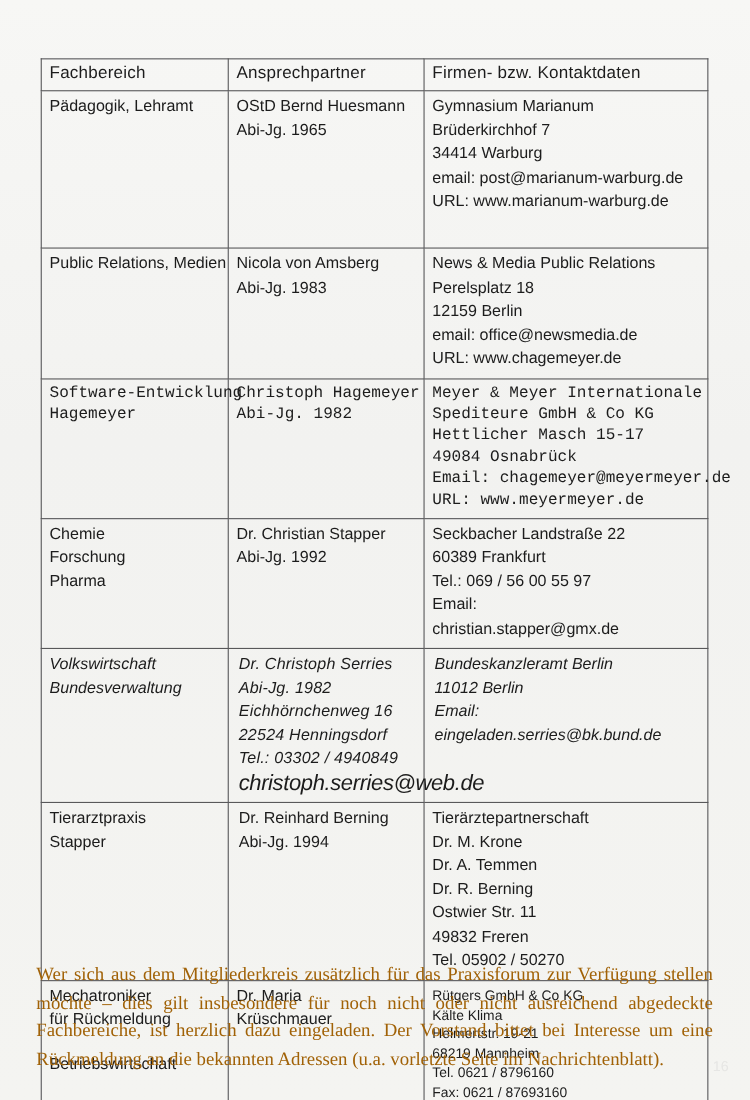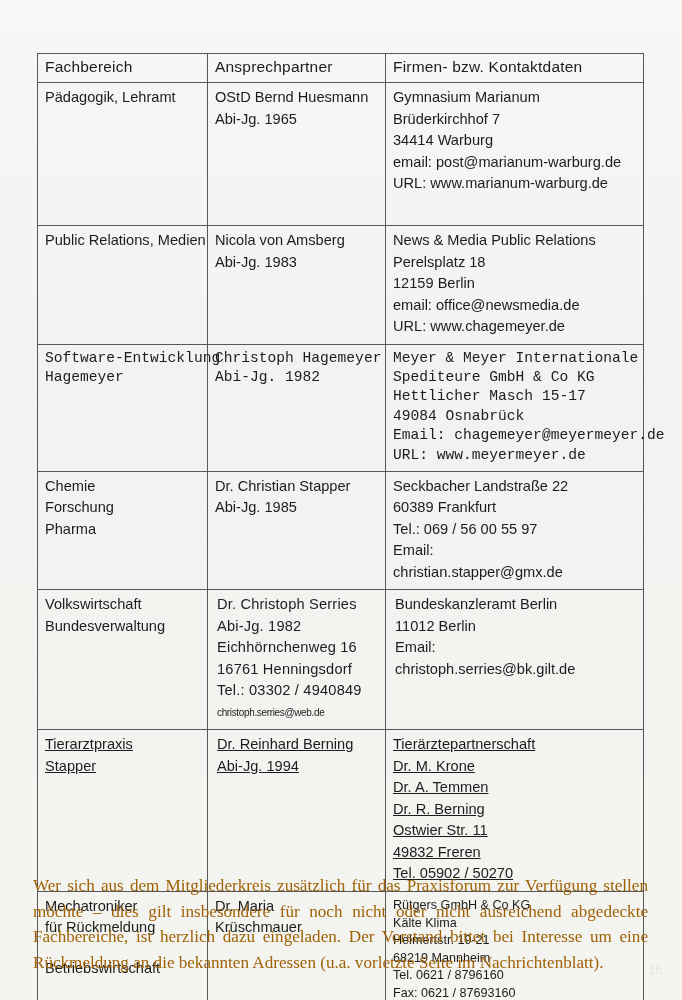--- a/index.html
+++ b/index.html
@@ -63,26 +63,26 @@
   }
   td .ln { display: block; white-space: nowrap; }
 
   
   tr.r1 td { height: 132px; }
   tr.r2 td { height: 107px; }
   tr.r3 td { height: 100px; font-family: Liberation Mono, monospace; }
   tr.r3 td .ln { line-height: 19.4px; }
   tr.r3 td { line-height: 19.4px; }
   tr.r4 td { height: 98px; margin-left: 32px; }
-  tr.r5 td { height: 122px; }
-  tr.r6 td { height: 130px; text-decoration: underline; }
+  tr.r5 td { height: 122px; font-style: italic; }
+  tr.r6 td { height: 130px; }
   tr.r7 td { height: 116px; }
 
   tr.r5 td.col2 { padding-left: 9px; letter-spacing: 0.2px; }
-  tr.r5 td.col2 .tight { letter-spacing: -0.35px; font-size: 10px; }
+  tr.r5 td.col2 .tight { letter-spacing: -0.35px; font-size: 20px; }
   tr.r5 td.col3 { padding-left: 9px; }
 
   tr.r6 td.col2 { padding-left: 9px; }
 
   tr.r7 td.col3 {
     font-size: 12.6px;
     line-height: 17.6px;
     padding-top: 5px;
   }
   tr.r7 td.col1 .gap { display: block; height: 19px; }
@@ -186,49 +186,49 @@
       </tr>
 
       <tr class="r4">
         <td class="col1">
           <span class="ln">Chemie</span>
           <span class="ln">Forschung</span>
           <span class="ln">Pharma</span>
         </td>
         <td class="col2">
           <span class="ln">Dr. Christian Stapper</span>
-          <span class="ln">Abi-Jg. 1985</span>
+          <span class="ln">Abi-Jg. 1992</span>
         </td>
         <td class="col3">
           <span class="ln">Seckbacher Landstraße 22</span>
           <span class="ln">60389 Frankfurt</span>
           <span class="ln">Tel.: 069 / 56 00 55 97</span>
           <span class="ln">Email:</span>
           <span class="ln">christian.stapper@gmx.de</span>
         </td>
       </tr>
 
       <tr class="r5">
         <td class="col1">
           <span class="ln">Volkswirtschaft</span>
           <span class="ln">Bundesverwaltung</span>
         </td>
         <td class="col2">
           <span class="ln">Dr. Christoph Serries</span>
           <span class="ln">Abi-Jg. 1982</span>
           <span class="ln">Eichhörnchenweg 16</span>
-          <span class="ln">16761 Henningsdorf</span>
+          <span class="ln">22524 Henningsdorf</span>
           <span class="ln">Tel.: 03302 / 4940849</span>
           <span class="ln tight">christoph.serries@web.de</span>
         </td>
         <td class="col3">
           <span class="ln">Bundeskanzleramt Berlin</span>
           <span class="ln">11012 Berlin</span>
           <span class="ln">Email:</span>
-          <span class="ln">christoph.serries@bk.gilt.de</span>
+          <span class="ln">eingeladen.serries@bk.bund.de</span>
         </td>
       </tr>
 
       <tr class="r6">
         <td class="col1">
           <span class="ln">Tierarztpraxis</span>
           <span class="ln">Stapper</span>
         </td>
         <td class="col2">
           <span class="ln">Dr. Reinhard Berning</span>

